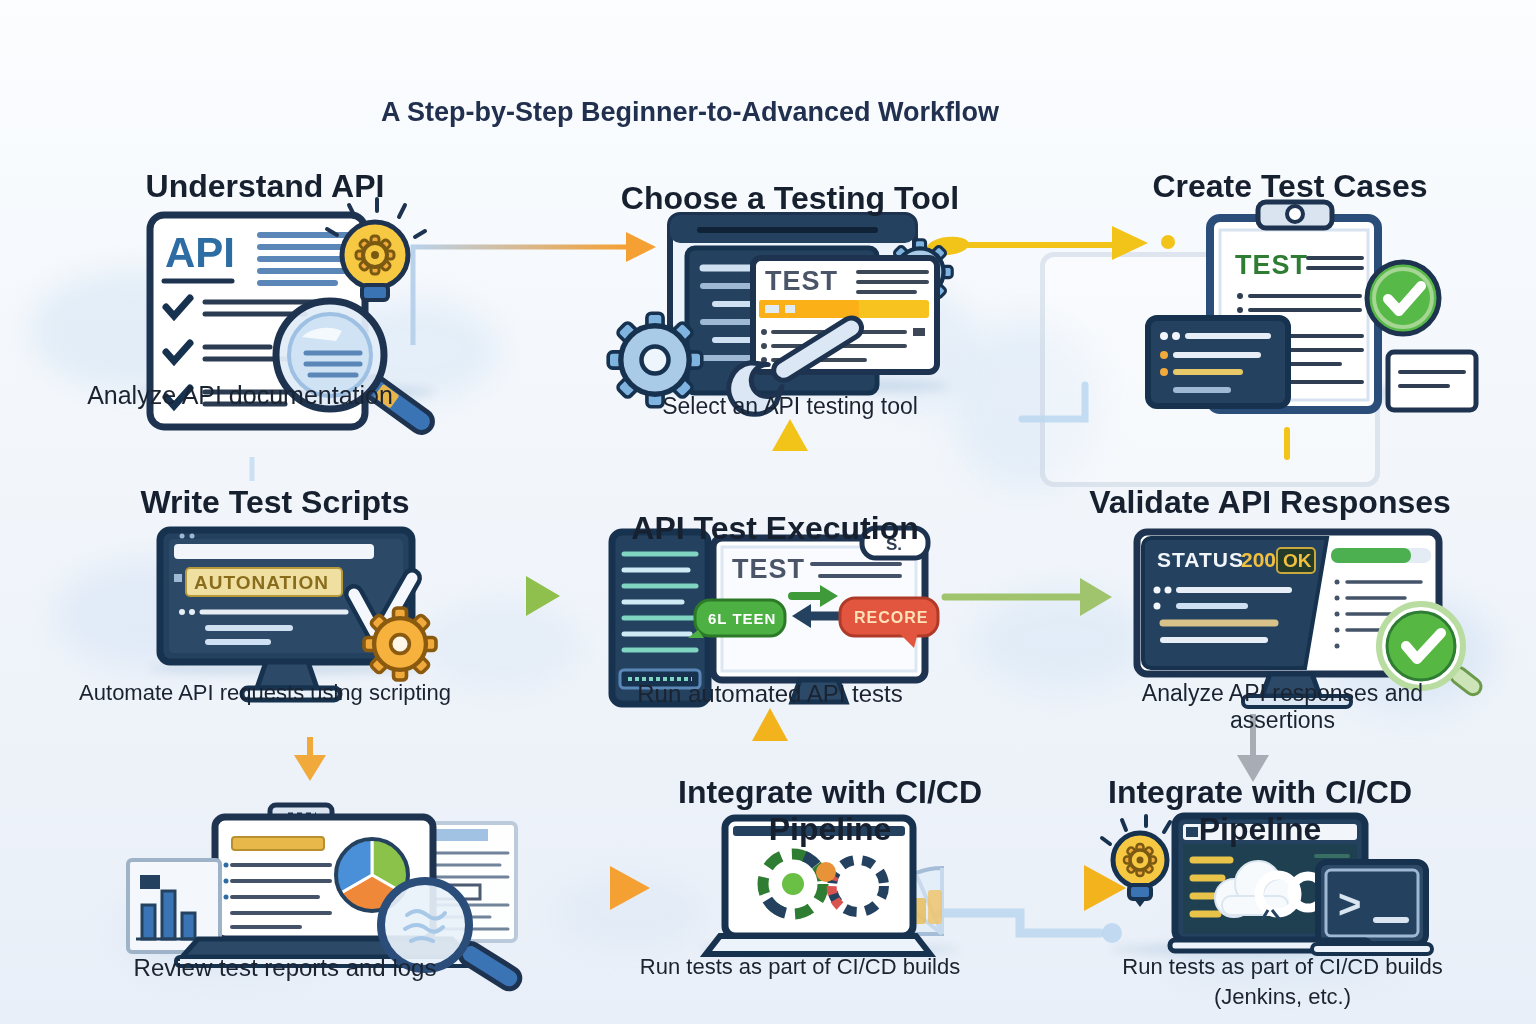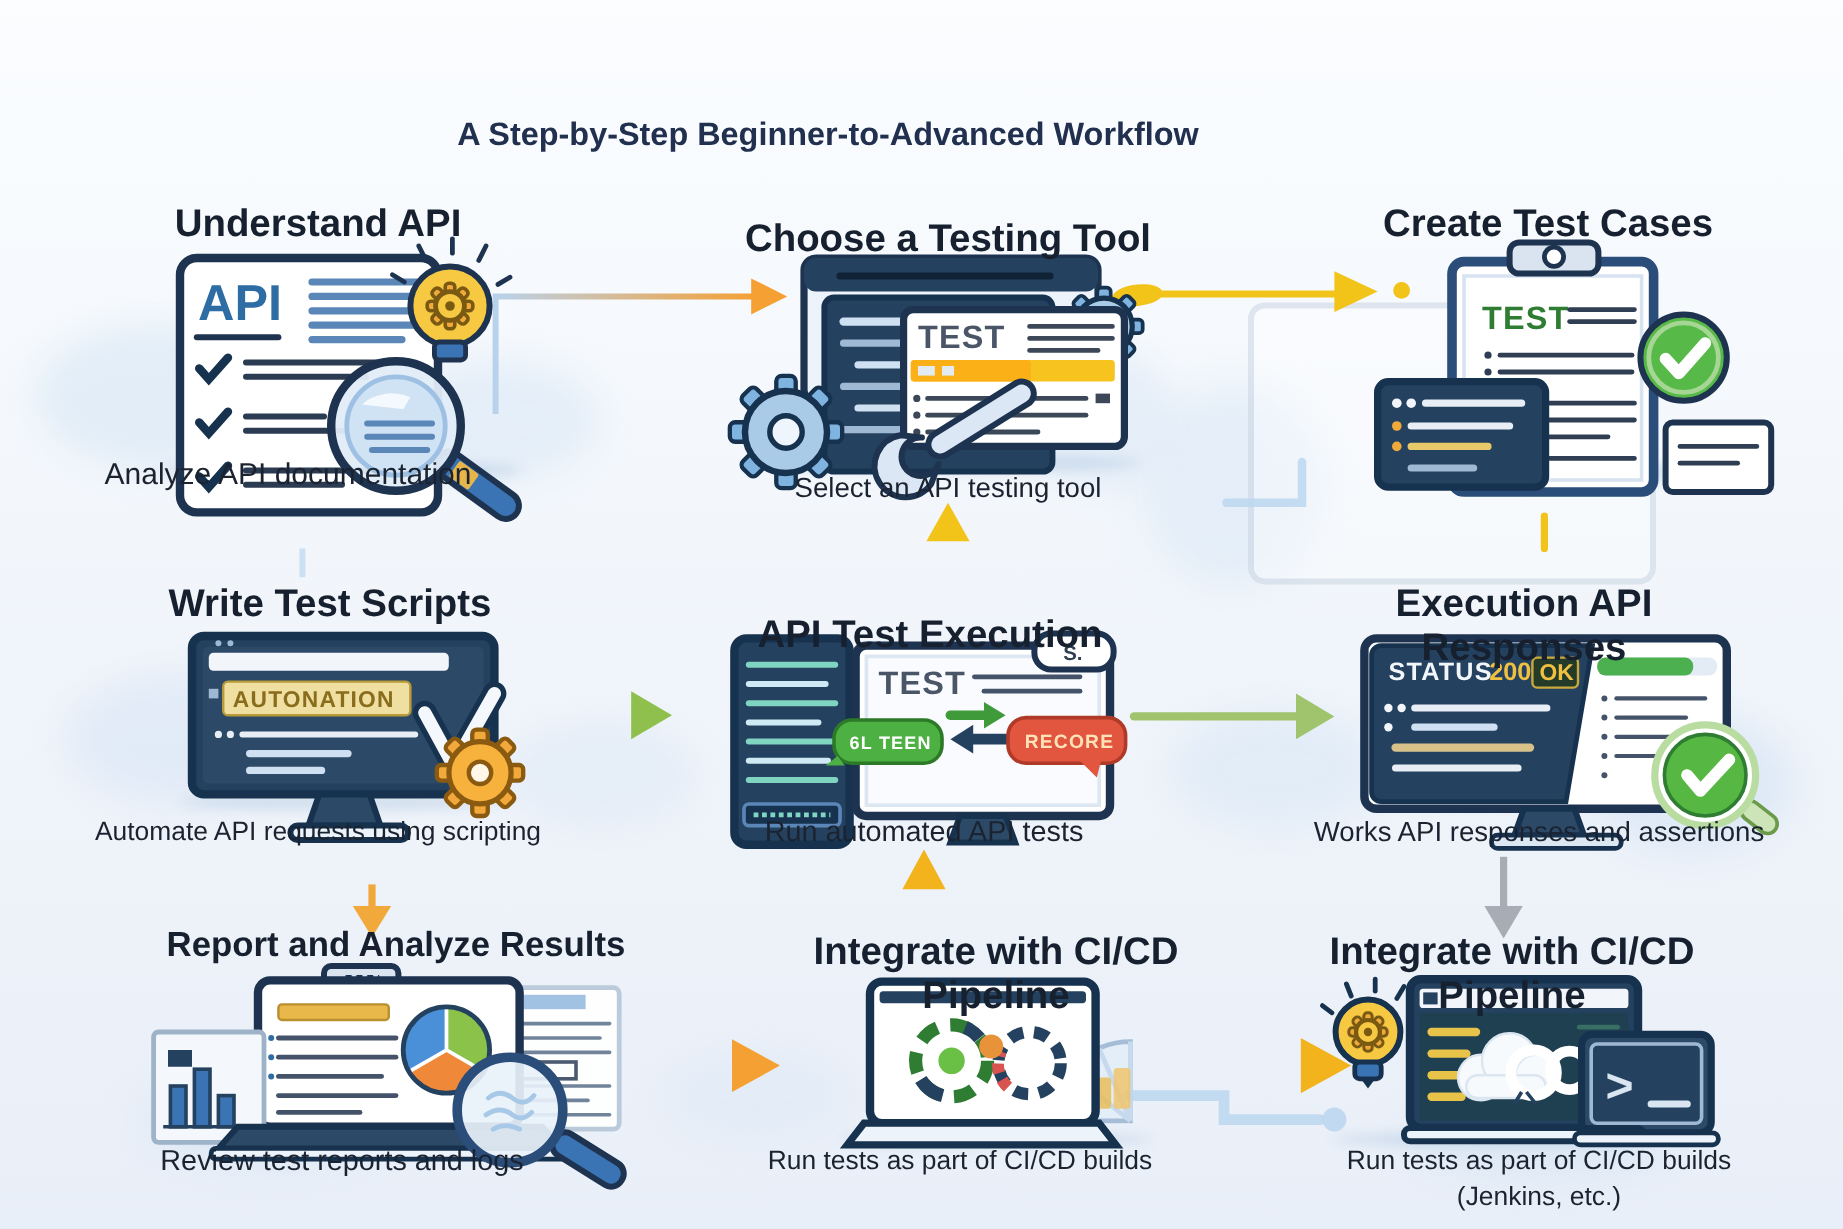--- a/index.html
+++ b/index.html
@@ -602,28 +602,27 @@
     </g>
     <rect x="70" y="132" width="200" height="11" rx="5" fill="#ecf3fb" stroke="#16324f" stroke-width="5"></rect>
     <rect x="212" y="136" width="120" height="10" rx="5" fill="#ecf3fb" stroke="#16324f" stroke-width="4"></rect>
   </svg>
 
   <div class="step-title" style="left:70px;top:168px;width:390px;">Understand API</div>
   <div class="step-title" style="left:600px;top:180px;width:380px;">Choose a Testing Tool</div>
   <div class="step-title" style="left:1100px;top:168px;width:380px;">Create Test Cases</div>
   <div class="step-title" style="left:85px;top:484px;width:380px;">Write Test Scripts</div>
   <div class="step-title" style="left:585px;top:484px;width:380px;margin-top:26px;">API Test Execution</div>
-  <div class="step-title" style="left:1080px;top:484px;width:380px;">Execution API Responses</div>
-  <div class="step-title" style="left:135px;top:772px;width:390px;font-size:29px;">Report and Analyze Results</div>
+  <div class="step-title" style="left:1080px;top:484px;width:380px;">Validate API Responses</div>
   <div class="step-title" style="left:640px;top:774px;width:380px;">Integrate with CI/CD Pipeline</div>
   <div class="step-title" style="left:1070px;top:774px;width:380px;">Integrate with CI/CD Pipeline</div>
 
   <div class="caption" style="left:50px;top:381px;width:380px;font-size:25px;">Analyze API documentation</div>
   <div class="caption" style="left:600px;top:393px;width:380px;">Select an API testing tool</div>
   <div class="caption" style="left:75px;top:680px;width:380px;font-size:22px;">Automate API requests using scripting</div>
   <div class="caption" style="left:580px;top:680px;width:380px;font-size:24px;">Run automated API tests</div>
-  <div class="caption" style="left:1090px;top:680px;width:385px;">Works API responses and assertions</div>
+  <div class="caption" style="left:1090px;top:680px;width:385px;">Analyze API responses and assertions</div>
   <div class="caption" style="left:95px;top:954px;width:380px;font-size:24px;">Review test reports and logs</div>
   <div class="caption" style="left:610px;top:954px;width:380px;font-size:22px;">Run tests as part of CI/CD builds</div>
   <div class="caption" style="left:1090px;top:954px;width:385px;font-size:22px;">Run tests as part of CI/CD builds</div>
   <div class="caption" style="left:1090px;top:984px;width:385px;font-size:22px;">(Jenkins, etc.)</div>
 
 </div>
 
 </body></html>

